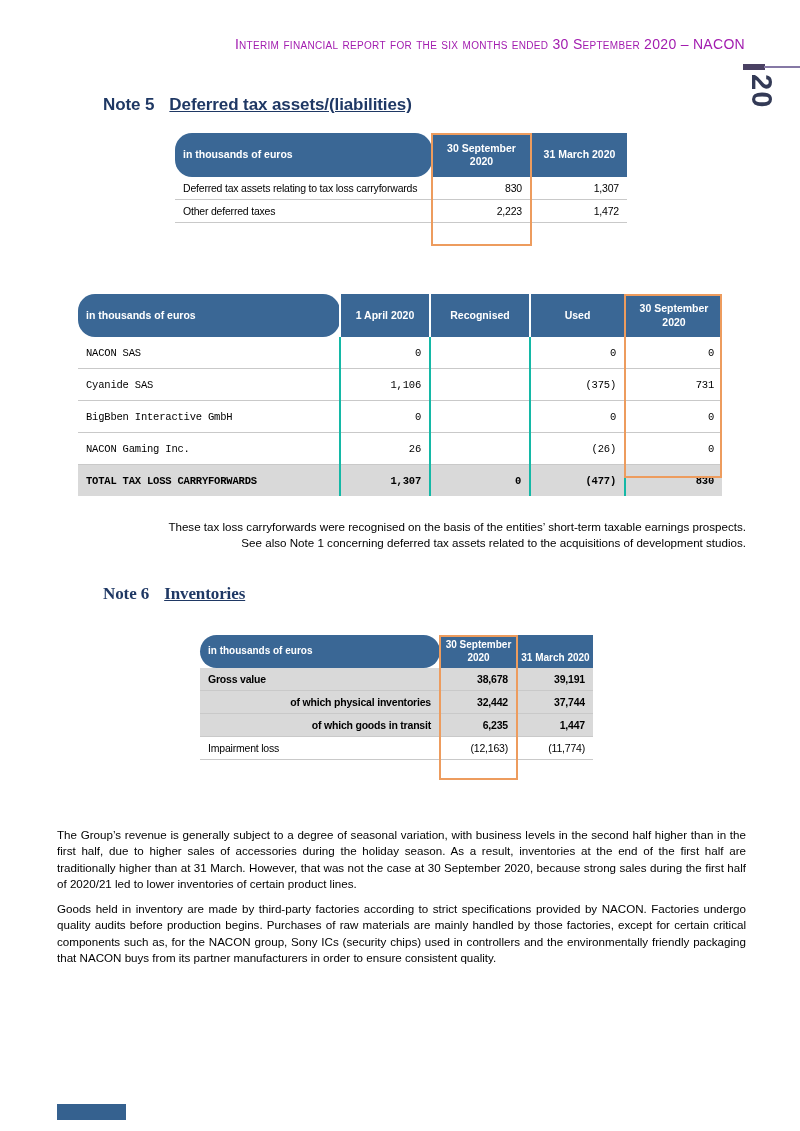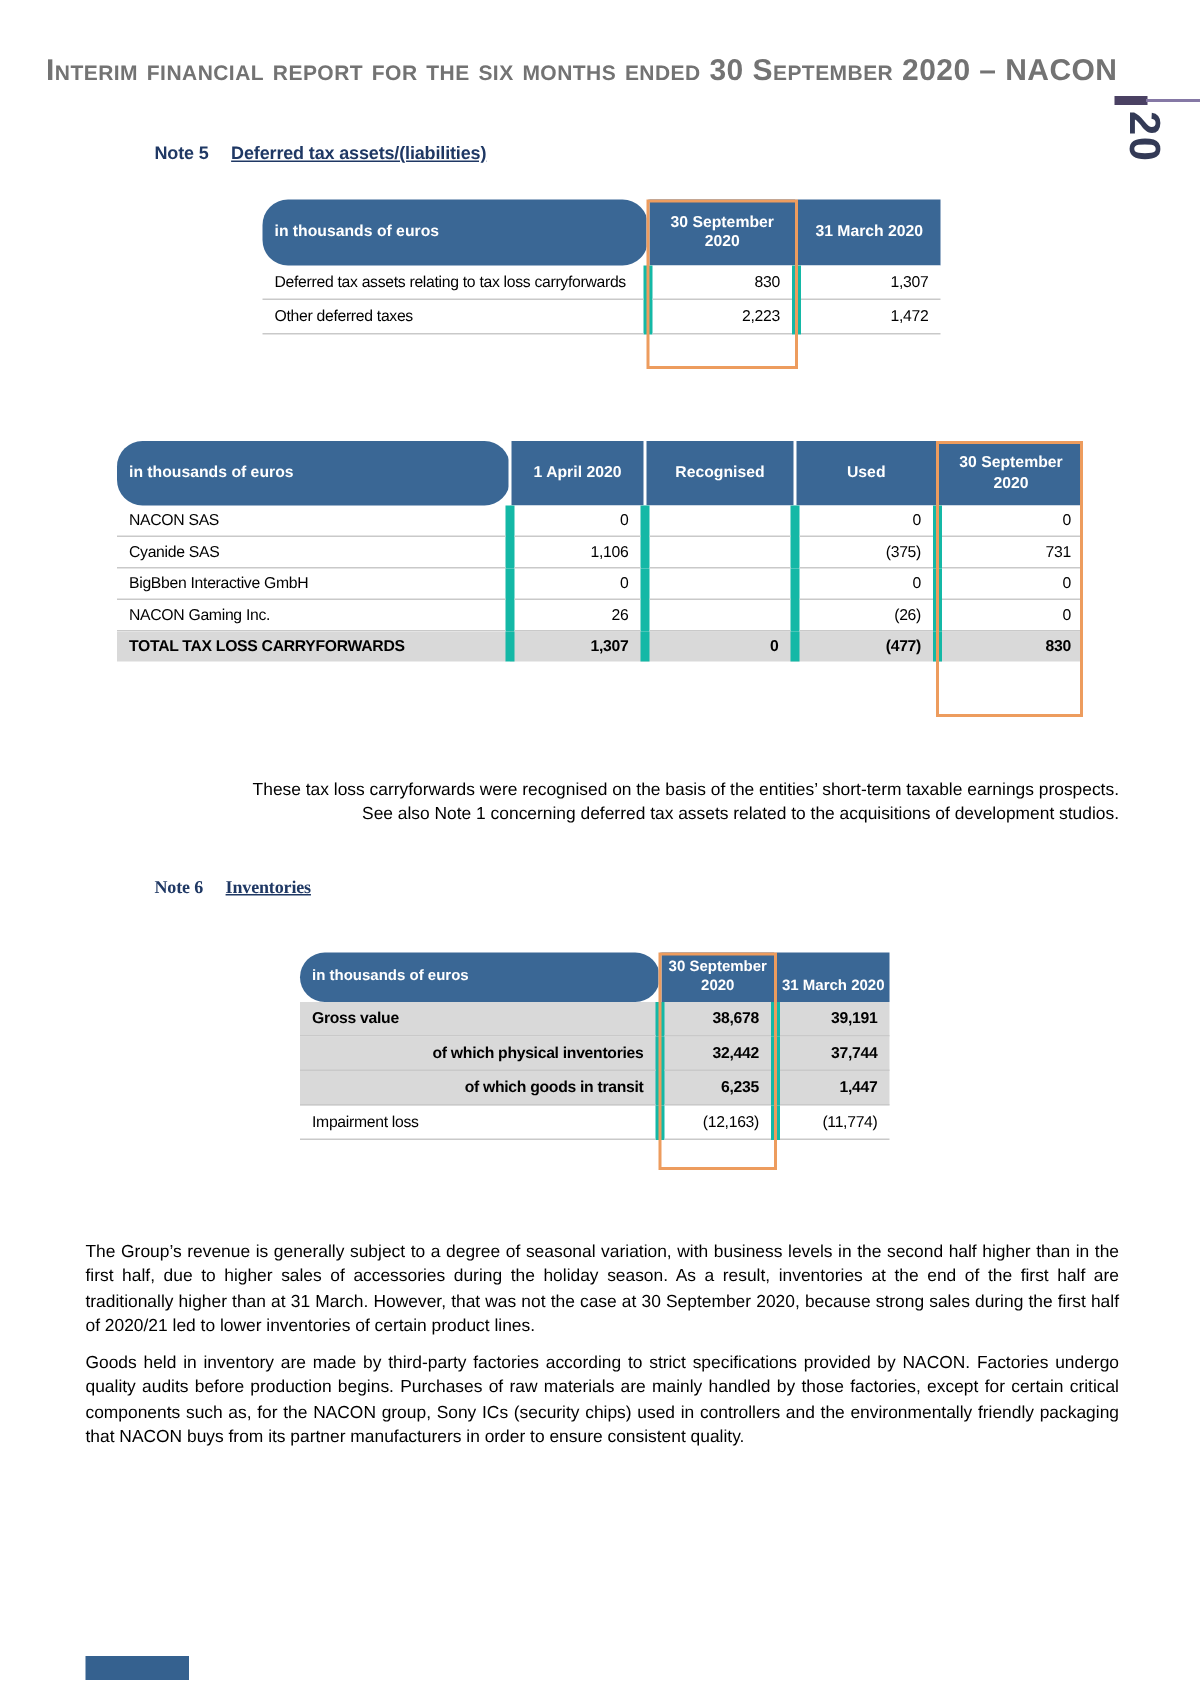--- a/index.html
+++ b/index.html
@@ -2,54 +2,54 @@
 <html><head>
 <meta charset="utf-8">
 <style>
   html,body{margin:0;padding:0;background:#ffffff;}
   .page{
     position:relative;width:800px;height:1131px;background:#ffffff;overflow:hidden;
     font-family:"Liberation Sans","DejaVu Sans",sans-serif;color:#000;
   }
   
   .doc-header{
-    position:absolute;top:36px;right:55px;color:#737373;
-    font-variant:small-caps;font-size:20px;letter-spacing:.3px;white-space:nowrap;
-    font-weight:700;
+    position:absolute;top:36px;right:55px;color:#a21caf;
+    font-variant:small-caps;font-size:14px;letter-spacing:.3px;white-space:nowrap;
+    font-weight:400;
   }
   .tab-thick{position:absolute;left:743px;top:64px;width:22px;height:6px;background:#4A4163;}
   .tab-thin{position:absolute;left:764px;top:66px;width:36px;height:2px;background:#8578A5;}
   .year-tab{
     position:absolute;left:747px;top:74px;writing-mode:vertical-rl;
     font-size:29px;font-weight:bold;color:#333A56;letter-spacing:1px;line-height:1;
   }
   
-  .note{position:absolute;left:103px;color:#1F3864;font-weight:bold;font-size:12px;letter-spacing:-.1px;white-space:nowrap;}
+  .note{position:absolute;left:103px;color:#1F3864;font-weight:bold;font-size:17px;letter-spacing:-.1px;white-space:nowrap;}
   .note .title{text-decoration:underline;margin-left:15px;}
   
   .tblwrap{position:absolute;}
   table.ftable{border-collapse:collapse;table-layout:fixed;width:100%;}
   .ftable th{
     background:#3A6795;color:#fff;font-weight:bold;font-size:10.5px;
     text-align:center;vertical-align:middle;padding:0 2px;line-height:1.25;
   }
   .ftable th.lbl{text-align:left;padding-left:8px;border-radius:17px;}
   .ftable th + th{border-left:2px solid #ffffff;}
   .ftable td{
     font-size:10.5px;letter-spacing:-.2px;background:#fff;
     border-bottom:1px solid #C9C9C9;padding:0;vertical-align:middle;
   }
-  .ftable td + td{border-left:6px solid #14b8a6;}
+  .ftable td + td{border-left:2px solid #14b8a6;}
   .ftable td.lbl{text-align:left;padding-left:8px;white-space:nowrap;overflow:hidden;}
   .ftable td.num{text-align:right;padding-right:8px;white-space:nowrap;}
   .ftable tr.total td{background:#D9D9D9;font-weight:bold;border-bottom:none;}
   .ftable tr.gray td{background:#D9D9D9;font-weight:bold;}
   .ftable td.rlbl{text-align:right;padding-right:8px;font-weight:bold;white-space:nowrap;}
   .t1 th{height:44px;} .t1 td{height:22px;}
-  .t2 th{height:43px;} .t2 td{height:20px;}
+  .t2 th{height:43px;} .t2 td{height:31px;font-family:Liberation Mono, monospace;}
   .t3 th{height:29px;font-size:10px;} .t3 td{height:22px;}
   .t3 th.mar{vertical-align:bottom;padding-bottom:4px;white-space:nowrap;}
   .hl{position:absolute;border:2px solid #ED9C5E;pointer-events:none;box-sizing:border-box;}
   
   .para{position:absolute;left:57px;width:689px;font-size:11.6px;line-height:16.4px;color:#000;}
   .para.just{text-align:justify;}
   .footer-marker{position:absolute;left:57px;top:1104px;width:69px;height:16px;background:#35618F;}
 </style>
 </head>
 <body>

